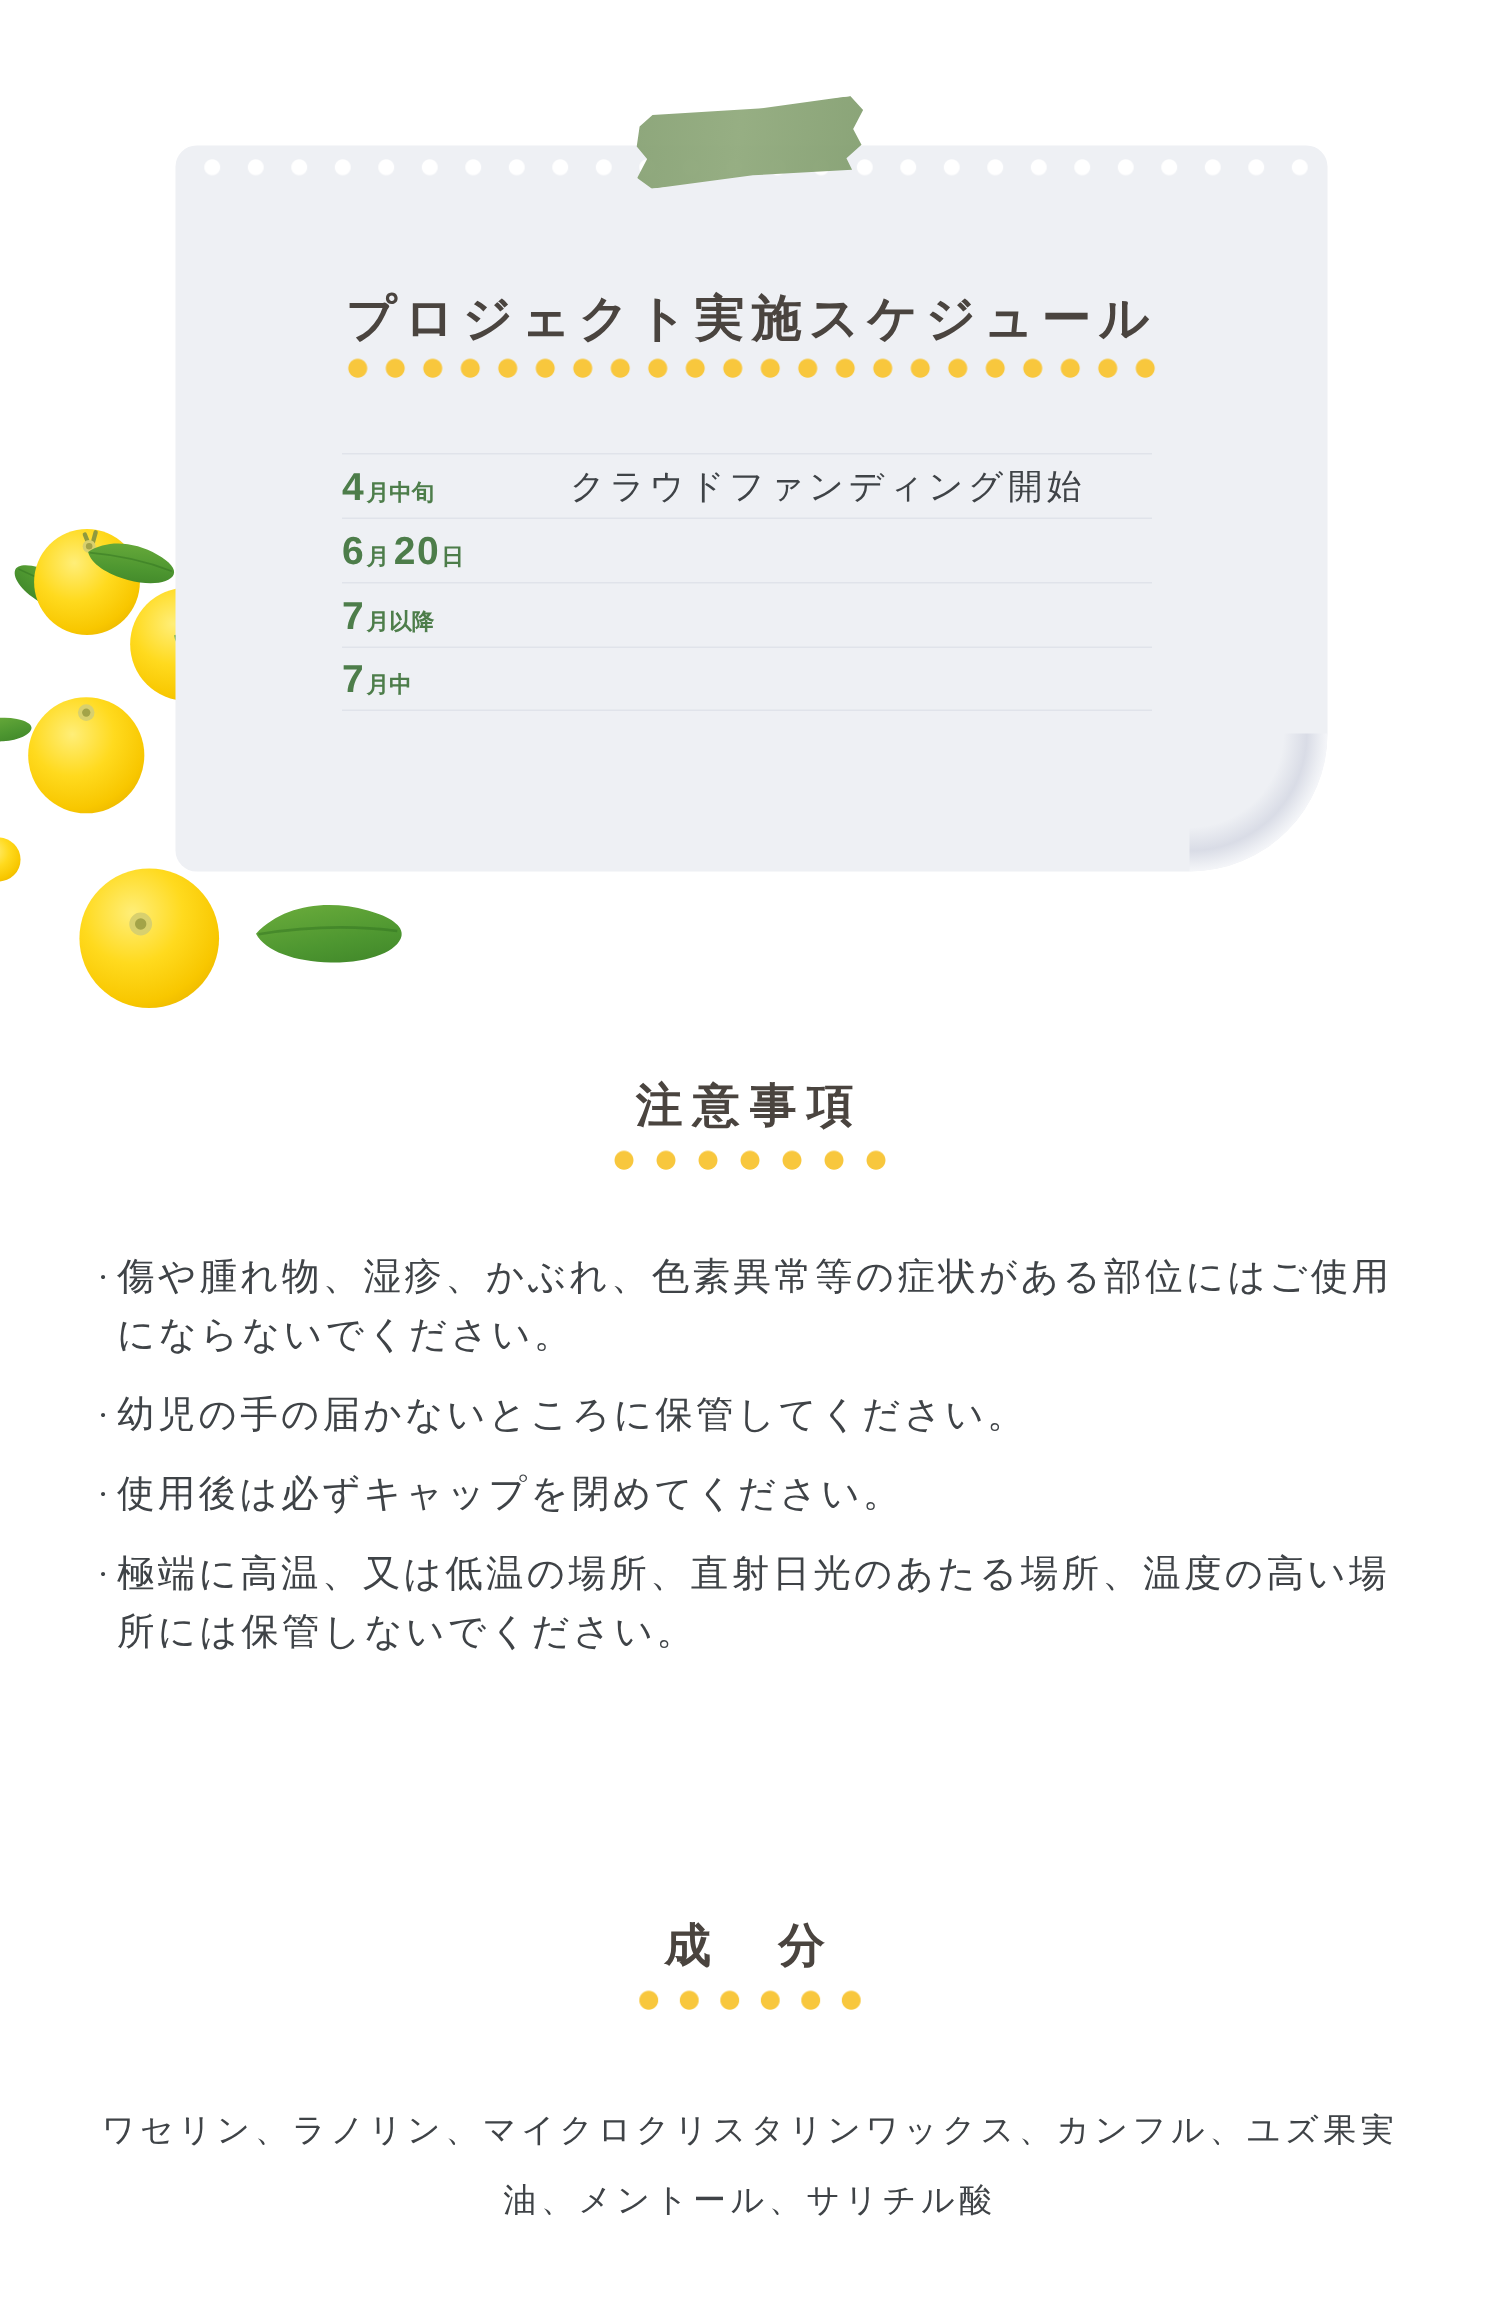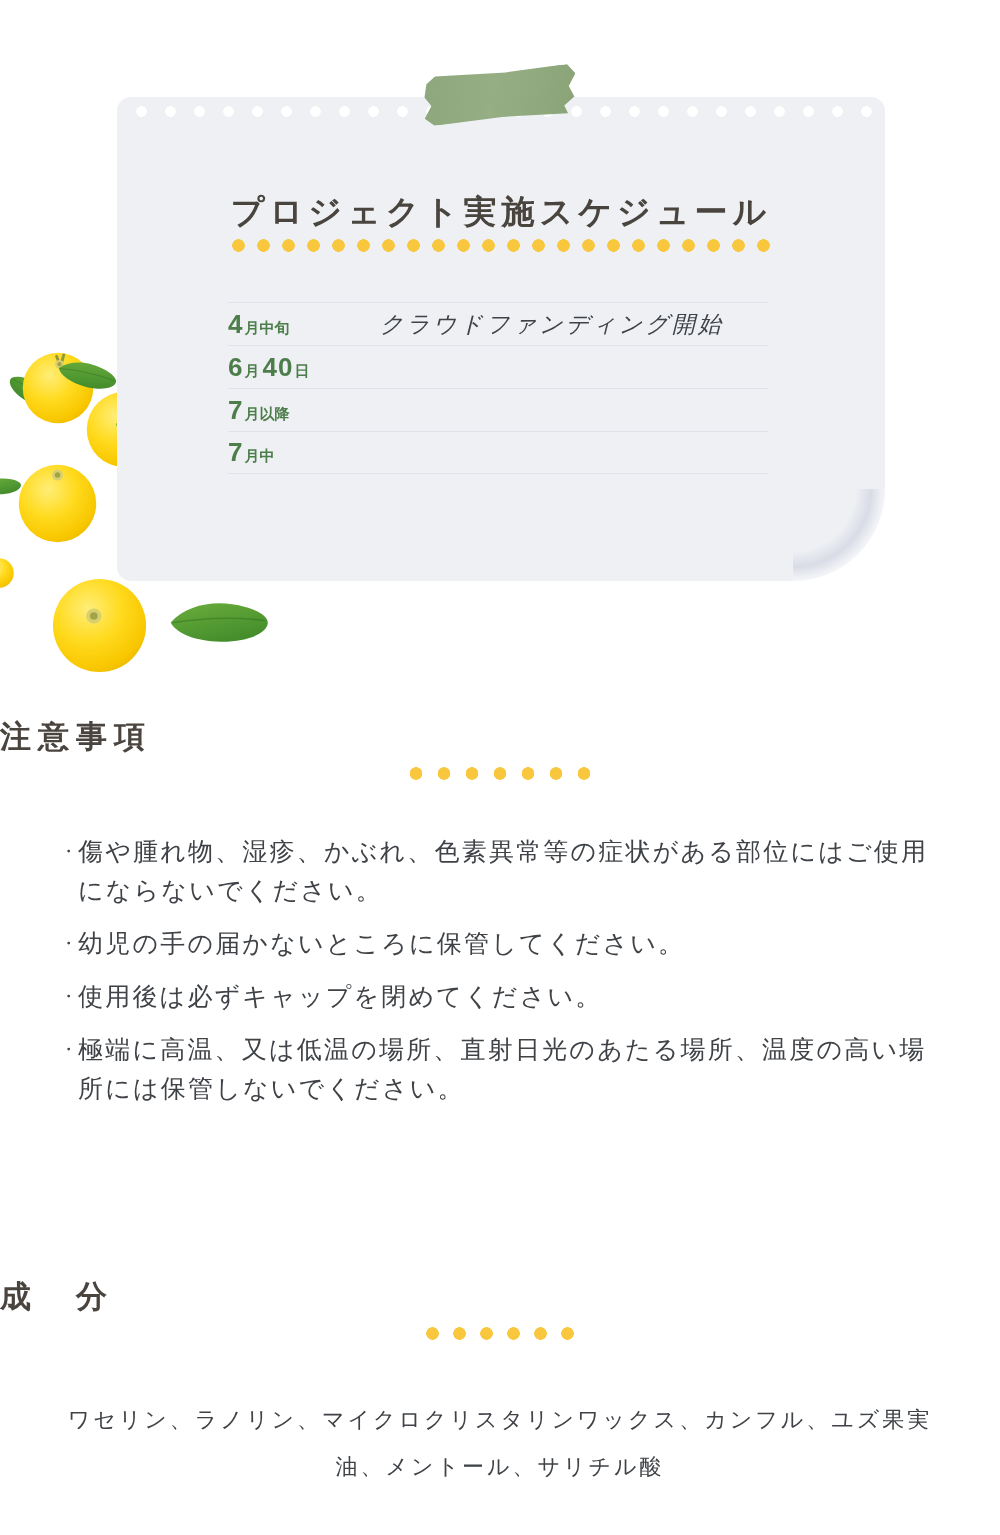--- a/index.html
+++ b/index.html
@@ -65,29 +65,29 @@
     border-top:1px solid var(--divider-color);
   }
   .schedule-row:last-child{border-bottom:1px solid var(--divider-color);}
   .schedule-date{
     flex:0 0 152px;display:flex;align-items:baseline;
     color:var(--date-green);font-weight:600;
   }
   .schedule-date .num{font-size:26px;letter-spacing:1px;}
   .schedule-date .unit{font-size:15px;padding:0 3px 0 1px;}
   .schedule-desc{
-    flex:1;font-size:23px;color:var(--body-color);letter-spacing:3px;font-style:italic;
+    flex:1;font-size:23px;color:var(--body-color);letter-spacing:3px;
   }
 
   
   .section{position:absolute;left:0;right:0;}
   .precautions-section{top:716px;}
   .ingredients-section{top:1276px;}
   .section-heading{
-    font-size:31px;font-weight:bold;
+    text-align:center;font-size:31px;font-weight:bold;
     color:var(--heading-color);letter-spacing:7px;line-height:42px;
   }
   .precautions-dots{width:196px;margin:9px auto 0;background-size:28px 13px;}
   .ingredients-dots{width:162px;margin:9px auto 0;background-size:27px 13px;}
 
   .bullet-list{margin-top:52px;padding:0 56px 0 60px;}
   .bullet{display:flex;margin-bottom:14px;}
   .bullet .marker{
     flex:0 0 18px;font-size:17px;line-height:39px;color:var(--body-color);
   }
@@ -196,21 +196,21 @@
           <span class="unit">月中旬</span>
           <span class="num"></span>
           <span class="unit"></span>
         </div>
         <div class="schedule-desc">クラウドファンディング開始</div>
       </div>
       <div class="schedule-row">
         <div class="schedule-date">
           <span class="num">6</span>
           <span class="unit">月</span>
-          <span class="num">40</span>
+          <span class="num">20</span>
           <span class="unit">日</span>
         </div>
       </div>
       <div class="schedule-row">
         <div class="schedule-date">
           <span class="num">7</span>
           <span class="unit">月以降</span>
           <span class="num"></span>
           <span class="unit"></span>
         </div>

